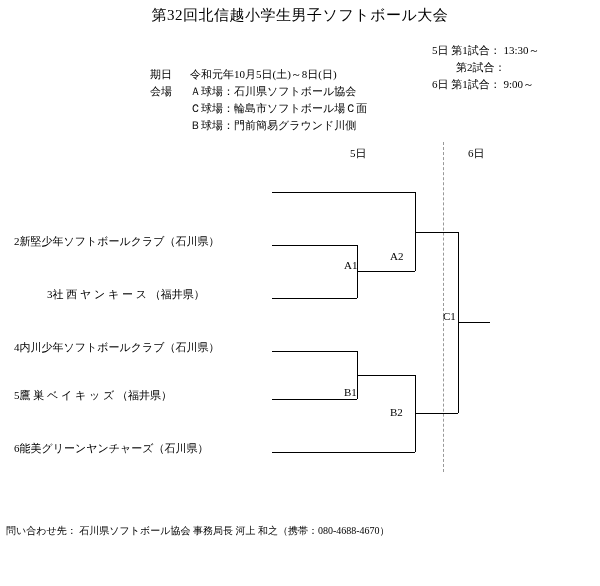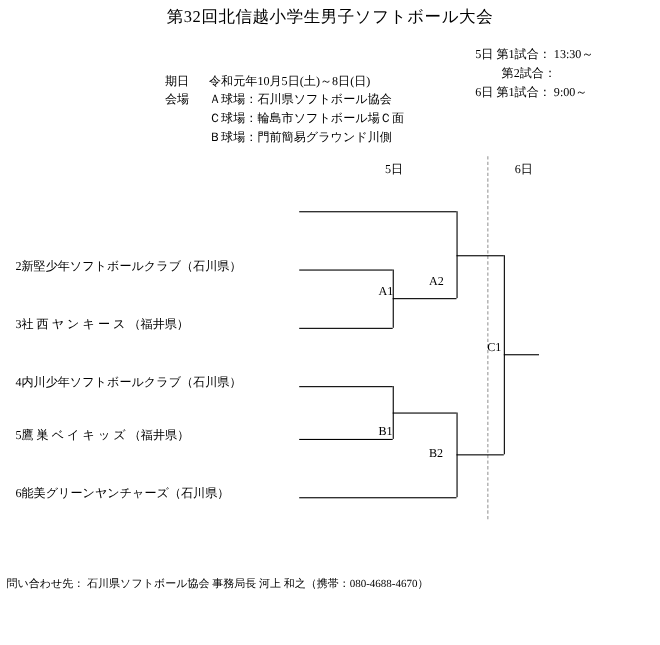--- a/index.html
+++ b/index.html
@@ -160,21 +160,21 @@
   </div>
 
   <div class="day-head" id="day5">5日</div>
   <div class="day-head" id="day6">6日</div>
 
   <div class="separator"></div>
 
   <div class="team" style="top:234px;">
     <span>2</span><span>新堅少年ソフトボールクラブ（石川県）</span>
   </div>
-  <div class="team" style="top:287px;">
+  <div class="team" style="top:287px;margin-left:33px;">
     <span>3</span><span>社  西  ヤ ン キ ー ス （福井県）</span>
   </div>
   <div class="team" style="top:340px;">
     <span>4</span><span>内川少年ソフトボールクラブ（石川県）</span>
   </div>
   <div class="team" style="top:388px;">
     <span>5</span><span>鷹  巣  ベ イ  キ ッ ズ （福井県）</span>
   </div>
   <div class="team" style="top:441px;">
     <span>6</span><span>能美グリーンヤンチャーズ（石川県）</span>

